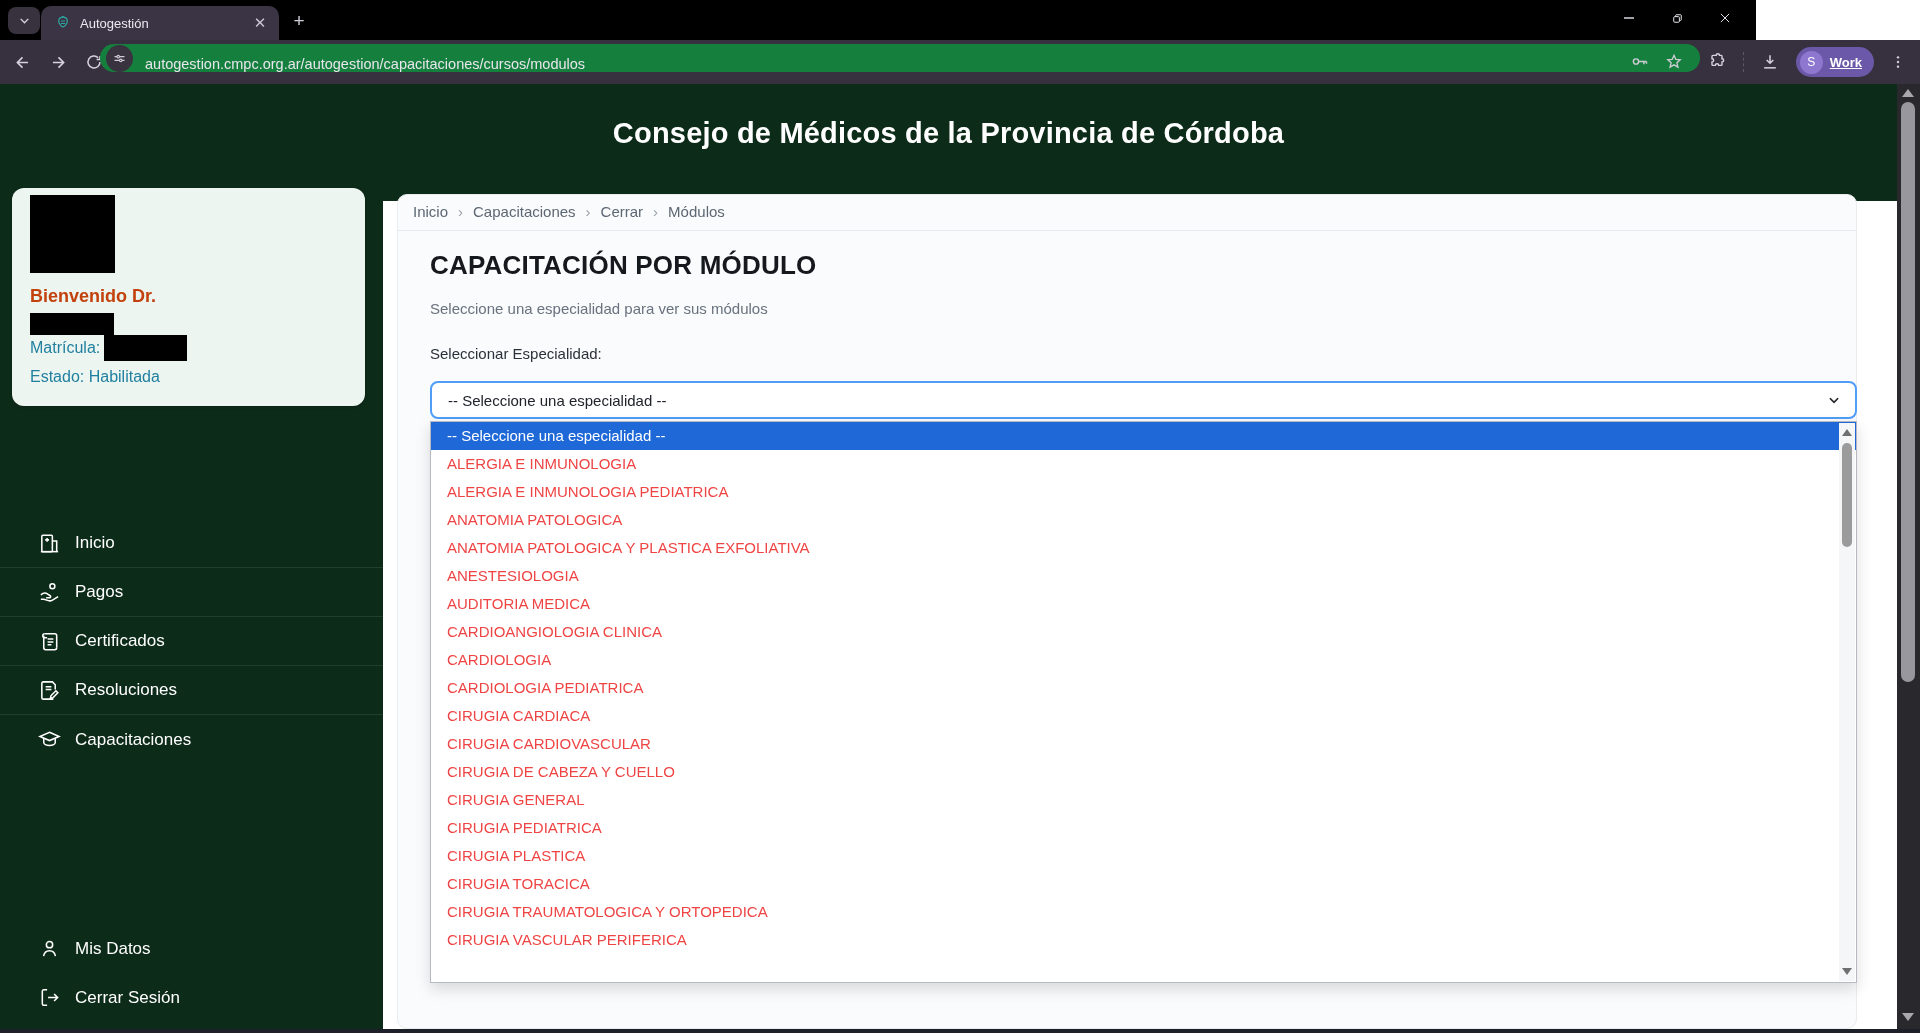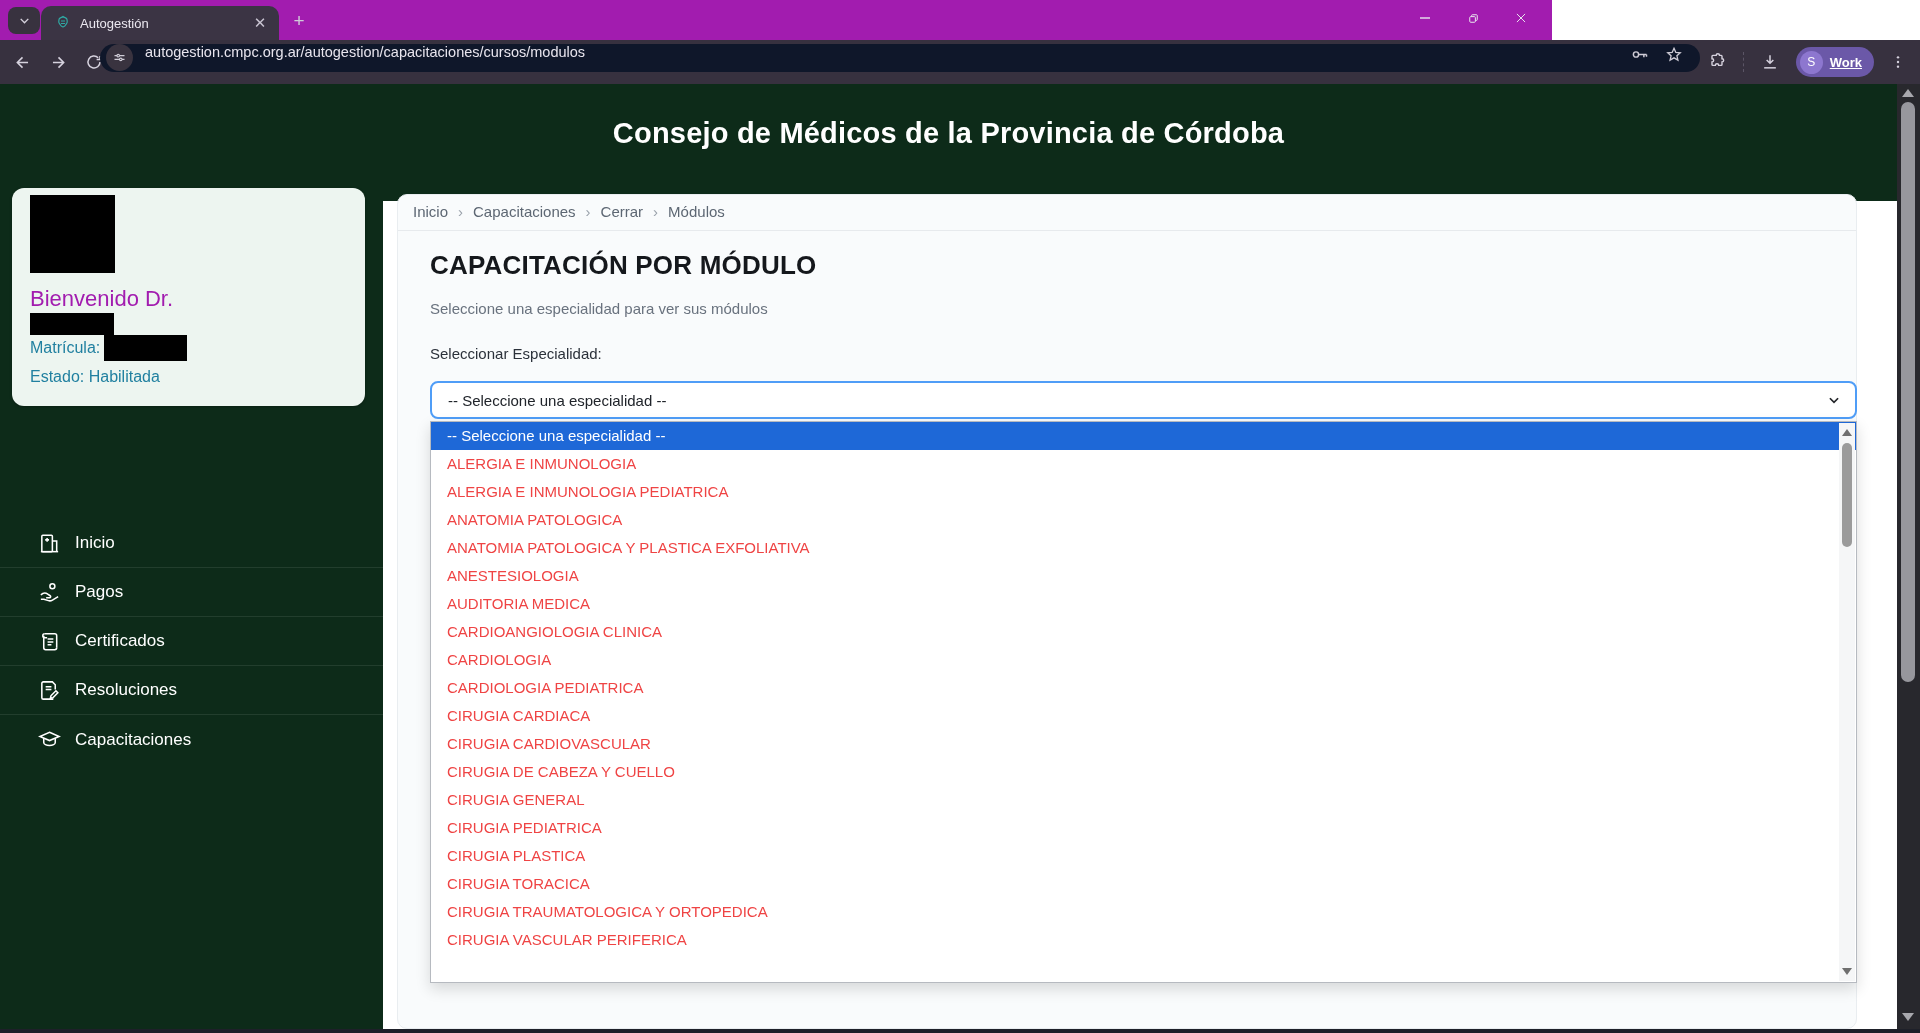--- a/index.html
+++ b/index.html
@@ -1,50 +1,50 @@
 <!DOCTYPE html>
 <html><head>
 <meta charset="utf-8">
 <style>
   * { margin:0; padding:0; box-sizing:border-box; }
   html,body { width:1920px; height:1033px; overflow:hidden; background:#000; }
   body { font-family:"Liberation Sans", sans-serif; }
   #stage { position:relative; width:1920px; height:1033px; overflow:hidden; background:#fff; }
 
   
-  .tabstrip { position:absolute; left:0; top:0; width:1552px; height:40px; background:#a21caf; }
+  .tabstrip { position:absolute; left:0; top:0; width:1756px; height:40px; background:#000000; }
   .tab-chevron-btn { position:absolute; left:8px; top:7px; width:32px; height:27px; border-radius:8px; background:#38323f; display:flex; align-items:center; justify-content:center; color:#d5d1dc; }
   .tab { position:absolute; left:41px; top:6px; width:238px; height:34px; background:#3b3444; border-radius:10px 10px 0 0; display:flex; align-items:center; padding:0 10px 0 14px; }
   .tab-title { color:#ebe8f0; font-size:13px; margin-left:9px; flex:1; white-space:nowrap; overflow:hidden; }
   .tab-close { color:#c9c4d2; font-size:15px; width:18px; height:18px; display:flex; align-items:center; justify-content:center; border-radius:4px; }
   .newtab-btn { position:absolute; left:288px; top:10px; width:22px; height:22px; color:#cfcbd8; font-size:19px; display:flex; align-items:center; justify-content:center; }
   .win-controls { position:absolute; right:6px; top:0; height:36px; display:flex; align-items:center; gap:26px; padding-right:14px; color:#e8e6ee; }
   .win-btn { width:22px; height:22px; display:flex; align-items:center; justify-content:center; }
 
   .toolbar { position:absolute; left:0; top:40px; width:1920px; height:44px; background:#37313f; display:flex; align-items:center; }
   .nav-ico { width:28px; height:28px; display:flex; align-items:center; justify-content:center; color:#d6d2de; margin-left:8px; border-radius:50%; flex:0 0 auto; }
-  .url-pill { position:absolute; left:100px; top:4px; width:1600px; height:28px; border-radius:18px; background:#0f172a; display:flex; align-items:flex-start; }
+  .url-pill { position:absolute; left:100px; top:4px; width:1600px; height:28px; border-radius:18px; background:#15803d; display:flex; align-items:flex-end; }
   .tune-circle { width:27px; height:27px; border-radius:50%; background:#39333f; display:flex; align-items:center; justify-content:center; color:#cfccd6; margin-left:6px; flex:0 0 auto; }
   .url-text { color:#e8e5ee; font-size:14.5px; margin-left:12px; white-space:nowrap; flex:1; }
   .pill-right { display:flex; align-items:center; gap:14px; padding-right:16px; color:#cfccd6; }
   .tb-right { position:absolute; right:14px; top:4px; height:36px; display:flex; align-items:center; gap:16px; color:#d6d2de; }
   .tb-divider { width:0; height:20px; border-left:1px dashed #5b5566; }
   .avatar-pill { height:30px; border-radius:15px; background:#6b58a8; display:flex; align-items:center; padding:0 12px 0 4px; gap:7px; }
   .avatar-circle { width:23px; height:23px; border-radius:50%; background:#8d77cf; color:#fff; font-size:12px; display:flex; align-items:center; justify-content:center; }
   .avatar-label { color:#fff; font-size:13px; font-weight:700;text-decoration:underline; }
 
   
   .site-header { position:absolute; left:0; top:84px; width:1897px; height:117px; background:#0d2b19; }
   .site-title { position:absolute; left:0; top:0; width:100%; height:98px; display:flex; align-items:center; justify-content:center; color:#fff; font-size:29px; font-weight:700; letter-spacing:.2px; }
   .site-logo { position:absolute; left:56px; top:12px; width:44px; height:54px; color:#2fa9a4; }
 
   .sidebar { position:absolute; left:0; top:84px; width:383px; height:945px; background:#0d2b19; }
   .profile-card { position:absolute; left:12px; top:104px; width:353px; height:218px; background:#edf5f0; border-radius:12px; box-shadow:0 1px 3px rgba(0,0,0,.25); }
   .redact { position:absolute; background:#000; }
-  .teal-strong { position:absolute; color:#a21caf; font-weight:400; font-size:22px; }
+  .teal-strong { position:absolute; color:#c2410c; font-weight:700; font-size:18px; }
   .teal-line { position:absolute; color:#2180a0; font-size:16px; }
 
   .side-nav { position:absolute; left:0; top:435px; width:383px; }
   .side-nav-bottom { position:absolute; left:0; top:840px; width:383px; }
   .nav-item { height:49px; display:flex; align-items:center; padding-left:38px; color:#fff; cursor:default; }
   .side-nav .nav-item { border-bottom:1px solid rgba(255,255,255,.09); }
   .side-nav .nav-item:last-child { border-bottom:none; }
   .nav-item .ic { width:23px; height:23px; margin-right:14px; display:flex; align-items:center; justify-content:center; }
   .nav-item .lbl { font-size:17px; }
 
@@ -236,20 +236,40 @@
           <span class="lbl">Resoluciones</span>
         </div>
         <div class="nav-item">
           <span class="ic">
             <svg width="23" height="23" viewBox="0 0 24 24" fill="none" stroke="#fff" stroke-width="1.6">
               <path d="M12 4.5l10 4.3-10 4.3L2 8.8l10-4.3z"></path>
               <path d="M6 10.8v4.4c0 1.6 2.7 3 6 3s6-1.4 6-3v-4.4"></path>
             </svg>
           </span>
           <span class="lbl">Capacitaciones</span>
+        </div>
+      </div>
+    <div class="side-nav-bottom">
+        <div class="nav-item">
+          <span class="ic">
+            <svg width="23" height="23" viewBox="0 0 24 24" fill="none" stroke="#fff" stroke-width="1.6">
+              <circle cx="12" cy="8" r="3.3"></circle>
+              <path d="M5.8 20c.6-3.6 3.1-5.6 6.2-5.6s5.6 2 6.2 5.6"></path>
+            </svg>
+          </span>
+          <span class="lbl">Mis Datos</span>
+        </div>
+        <div class="nav-item">
+          <span class="ic">
+            <svg width="23" height="23" viewBox="0 0 24 24" fill="none" stroke="#fff" stroke-width="1.6">
+              <path d="M9.5 4H6a1.5 1.5 0 0 0-1.5 1.5v13A1.5 1.5 0 0 0 6 20h3.5"></path>
+              <path d="M10.5 12H20M16.8 8.3l3.7 3.7-3.7 3.7"></path>
+            </svg>
+          </span>
+          <span class="lbl">Cerrar Sesión</span>
         </div>
       </div>
   </div>
 
   <div class="main-card"></div>
   <div class="breadcrumb">
       <span>Inicio</span>
       <span class="crumb-sep">›</span>
       <span>Capacitaciones</span>
       <span class="crumb-sep">›</span>

